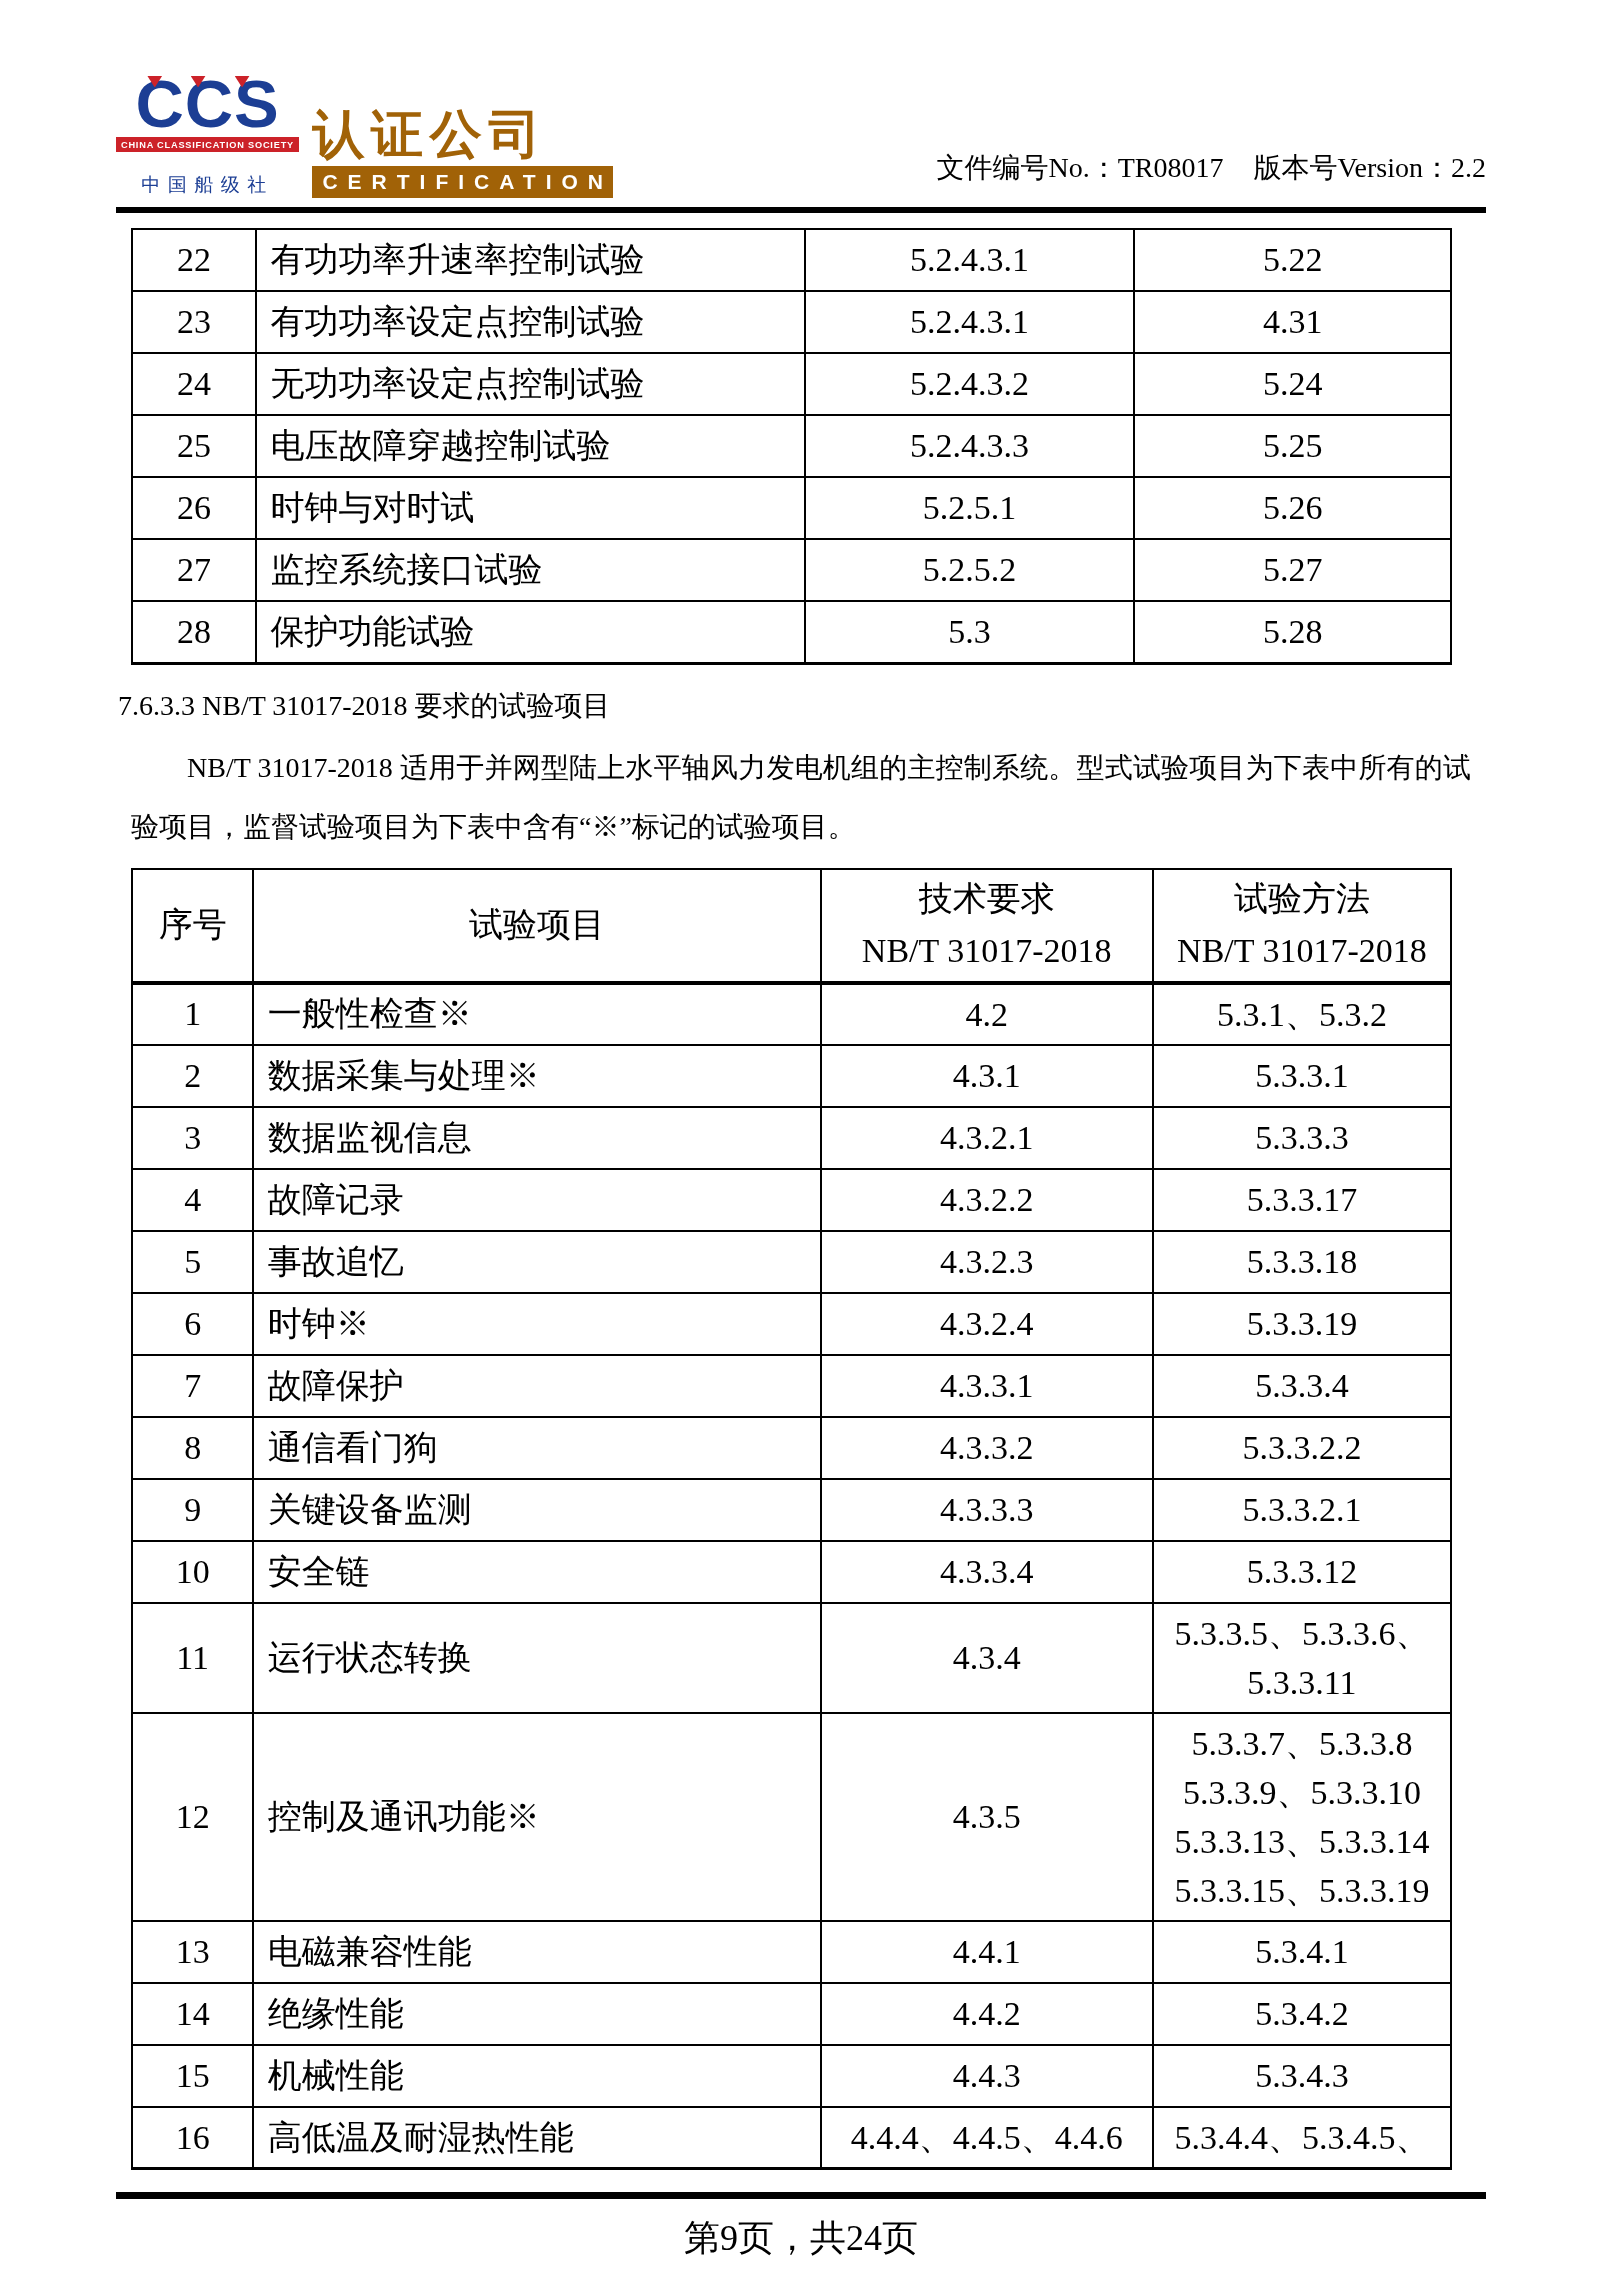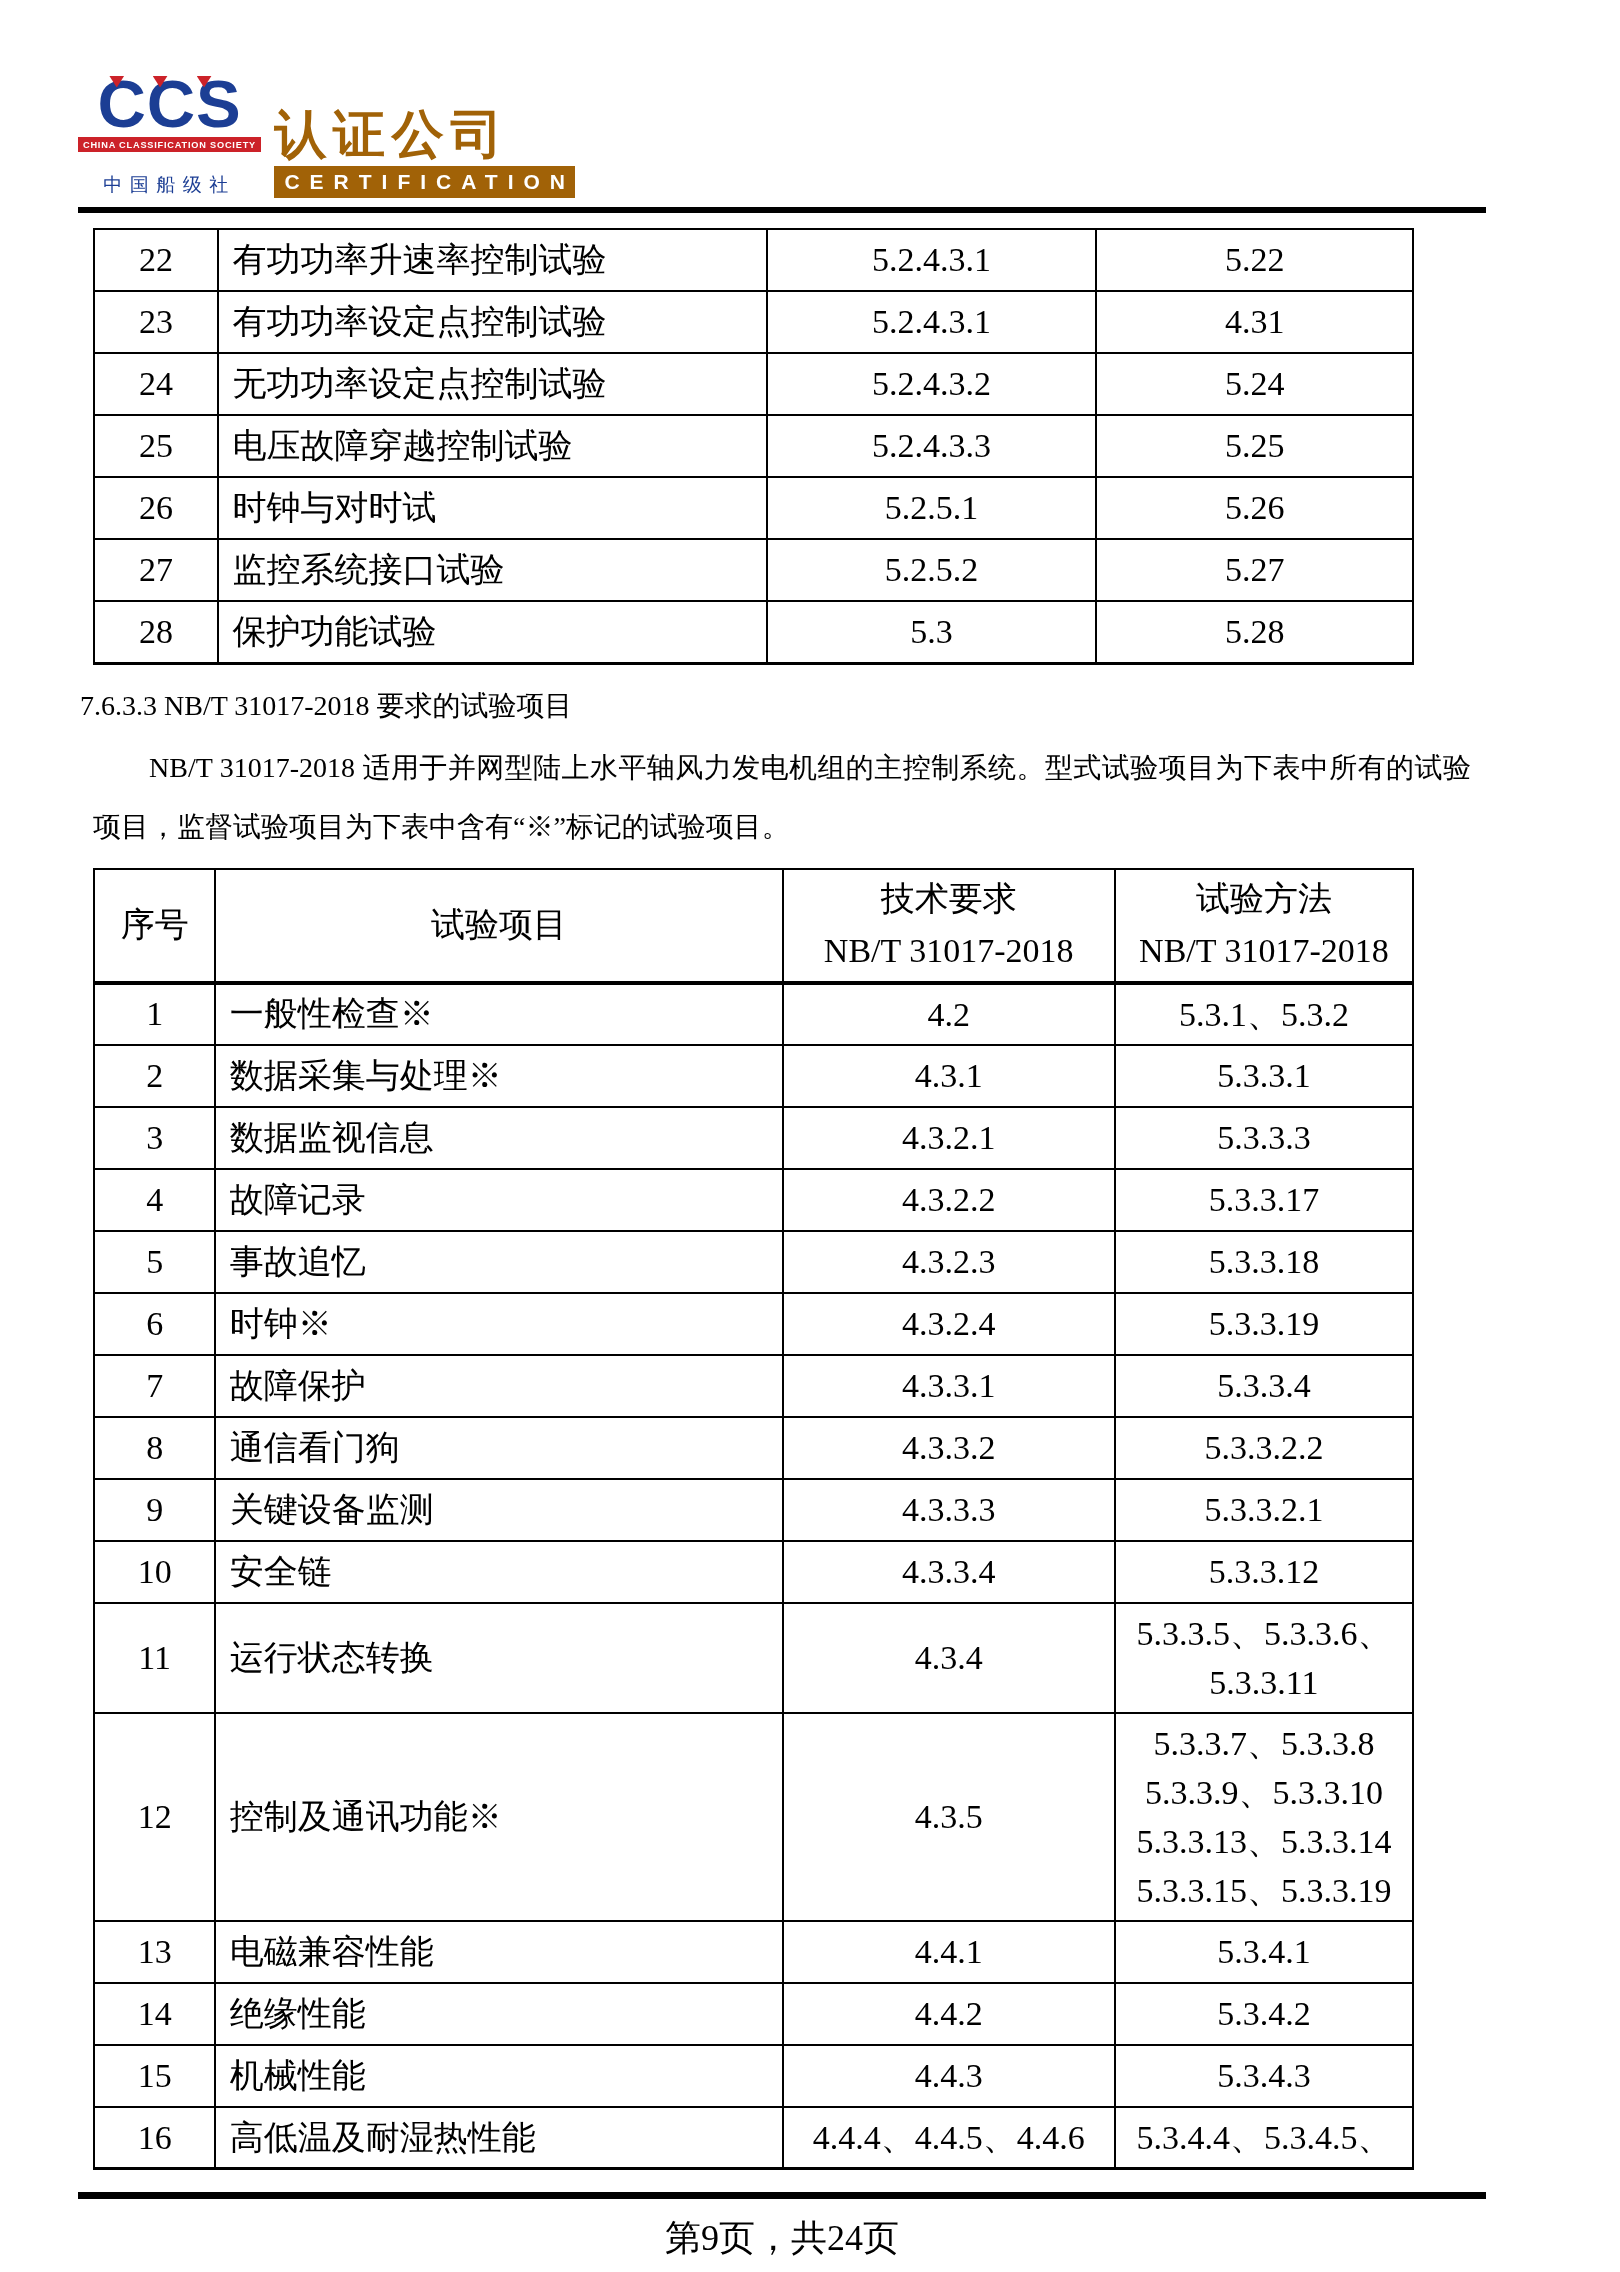--- a/index.html
+++ b/index.html
@@ -4,21 +4,21 @@
 <style>
   * { margin: 0; padding: 0; box-sizing: border-box; }
   html, body { background: #808080; }
   .page {
     width: 1620px;
     height: 2273px;
     margin: 0 auto;
     background: #ffffff;
     color: #000;
     font-family: "Liberation Serif", "DejaVu Serif", serif;
-    padding: 74px 134px 0 78px;
+    padding: 74px 134px 0 116px;
     position: relative;
     overflow: hidden;
   }
   
   .header {
     display: flex;
     justify-content: space-between;
     align-items: flex-end;
     min-height: 107px;
   }
@@ -155,20 +155,23 @@
           <span class="ccs-notch notch-2"></span>
           <span class="ccs-notch notch-3"></span>
         </div>
         <div class="ccs-banner-red">CHINA CLASSIFICATION SOCIETY</div>
         <div class="ccs-cn">中国船级社</div>
       </div>
       <div class="logo-right">
         <div class="cert-cn">认证公司</div>
         <div class="cert-banner">CERTIFICATION</div>
       </div>
+    </div>
+    <div class="doc-meta">
+      <span>文件编号No.：TR08017</span><span class="gap"></span><span>版本号Version：2.2</span>
     </div>
   </div>
   <div class="header-rule"></div>
 
   <table class="t1">
     <colgroup>
       <col style="width:9.4%">
         <col style="width:41.6%">
         <col style="width:25%">
         <col style="width:24%">

